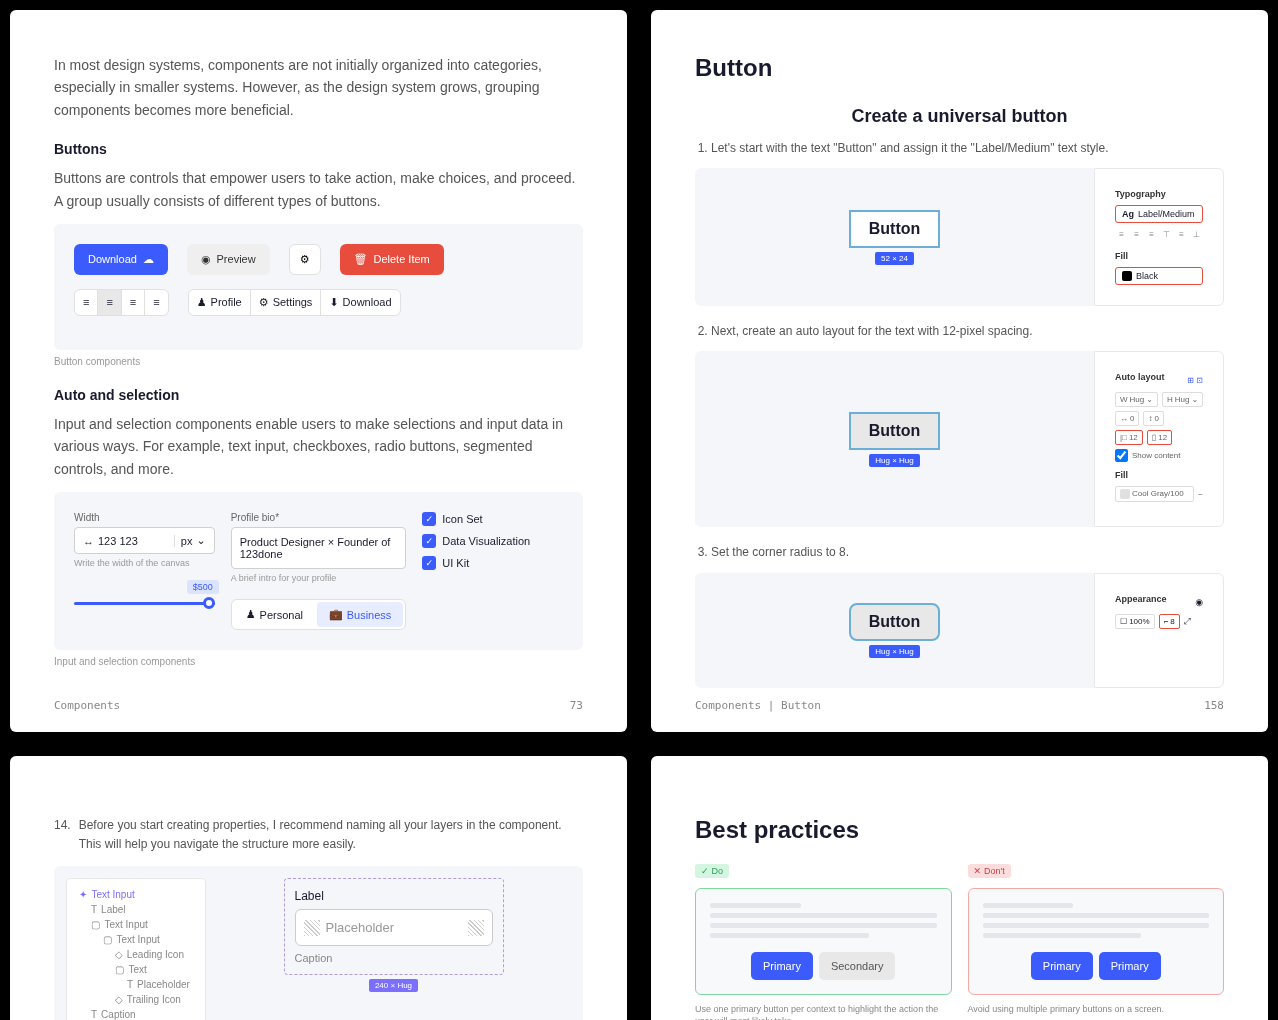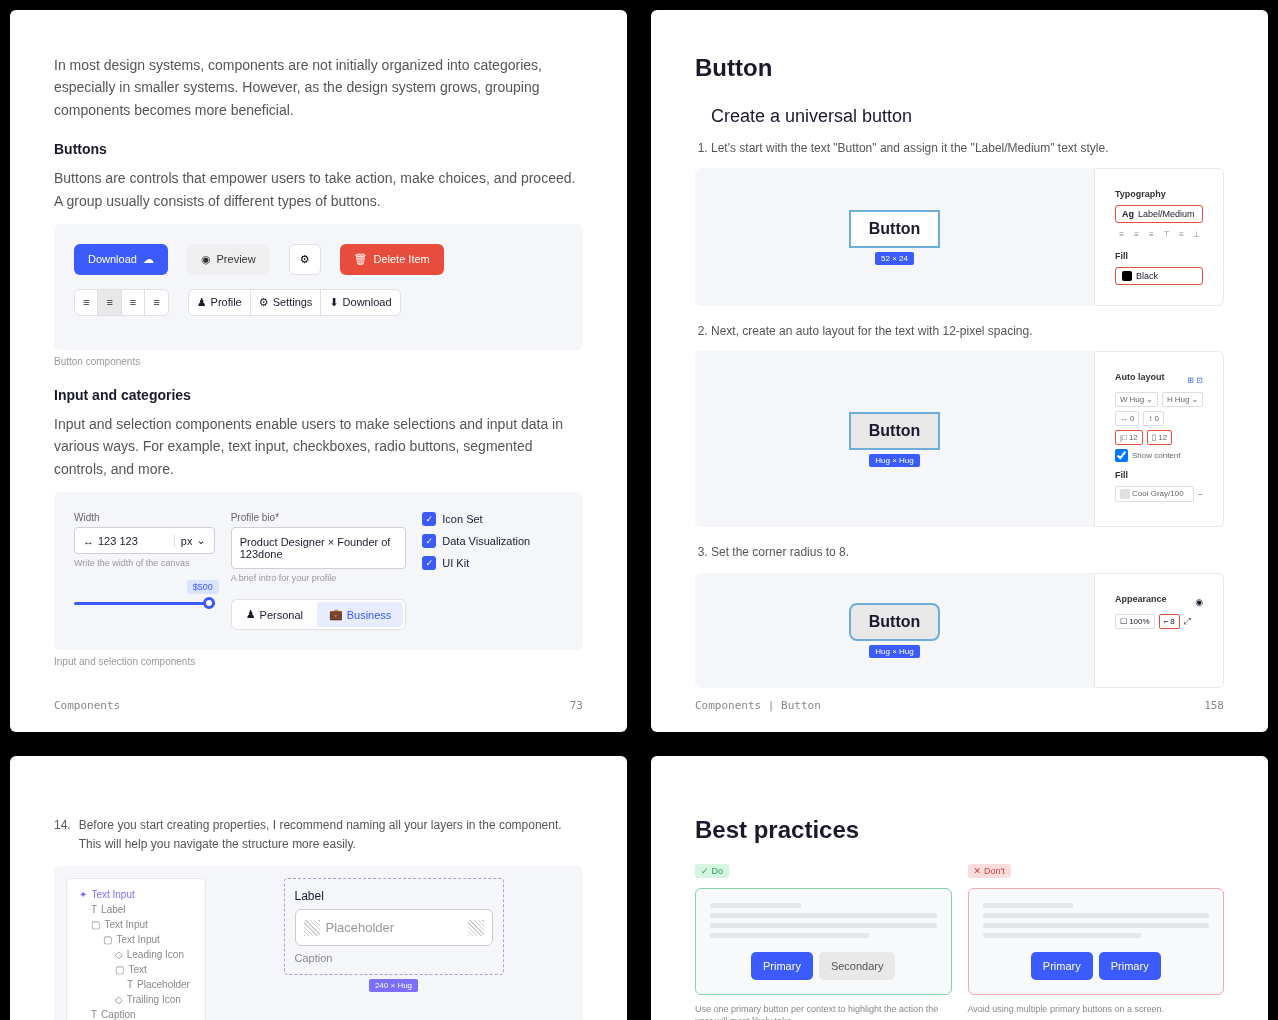--- a/index.html
+++ b/index.html
@@ -1,20 +1,20 @@
 <!DOCTYPE html>
 <html><head>
 <meta charset="utf-8">
 <style>
 * { margin: 0; padding: 0; box-sizing: border-box; }
 body { background: #000; font-family: -apple-system, BlinkMacSystemFont, 'Segoe UI', sans-serif; padding: 10px; }
 .grid { display: grid; grid-template-columns: 1fr 1fr; gap: 24px; max-width: 1258px; margin: 0 auto; }
 .page { background: #fff; border-radius: 6px; padding: 44px; position: relative; min-height: 680px; color: #1a1a2e; }
 .page h1 { font-size: 24px; font-weight: 700; margin-bottom: 16px; }
-.page h2 { font-size: 18px; font-weight: 400; margin: 24px 16px 12px; }
+.page h2 { font-size: 18px; font-weight: 700; margin: 24px 4px 12px; text-align: center; }
 .page h3 { font-size: 14px; font-weight: 700; margin: 20px 0 10px; }
 .page p { font-size: 14px; line-height: 1.6; color: #555; margin-bottom: 12px; }
 .page ol { font-size: 12px; color: #555; margin-left: 16px; }
 .page ol li { margin-bottom: 10px; line-height: 1.6; }
 .caption { font-size: 10px; color: #999; margin-top: 6px; }
 .footer { position: absolute; bottom: 20px; left: 44px; right: 44px; display: flex; justify-content: space-between; font-family: monospace; font-size: 11px; color: #888; }
 .example-box { background: #f5f6fa; border-radius: 6px; padding: 20px; margin: 12px 0 4px; }
 .btn-row { display: flex; gap: 19px; justify-content: flex-start; margin-bottom: 14px; flex-wrap: wrap; }
 .btn { display: inline-flex; align-items: center; gap: 6px; padding: 8px 14px; border-radius: 6px; font-size: 11px; font-weight: 500; border: none; cursor: pointer; }
 .btn-primary { background: #3b5bfd; color: #fff; }
@@ -139,21 +139,21 @@
             </div>
           <div class="seg">
               <span>⬇</span>
               <span>Download</span>
             </div>
         </div>
       </div>
     </div>
     <div class="caption">Button components</div>
 
-    <h3>Input and categories</h3>
+    <h3>Auto and selection</h3>
     <p>Input and selection components enable users to make selections and input data in various ways. For example, text input, checkboxes, radio buttons, segmented controls, and more.</p>
     <div class="example-box">
       <div class="form-grid">
         <div>
           <span class="field-label">Width</span>
           <div class="input-box">
             <span>↔</span>
             <span>123 123</span>
             <span style="margin-left:auto;border-left:1px solid #ddd;padding-left:6px">px</span>
             <span>⌄</span>

